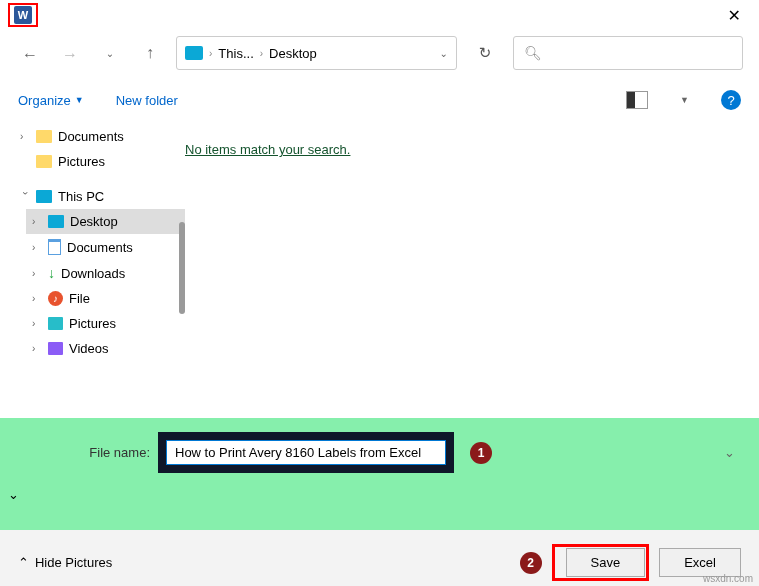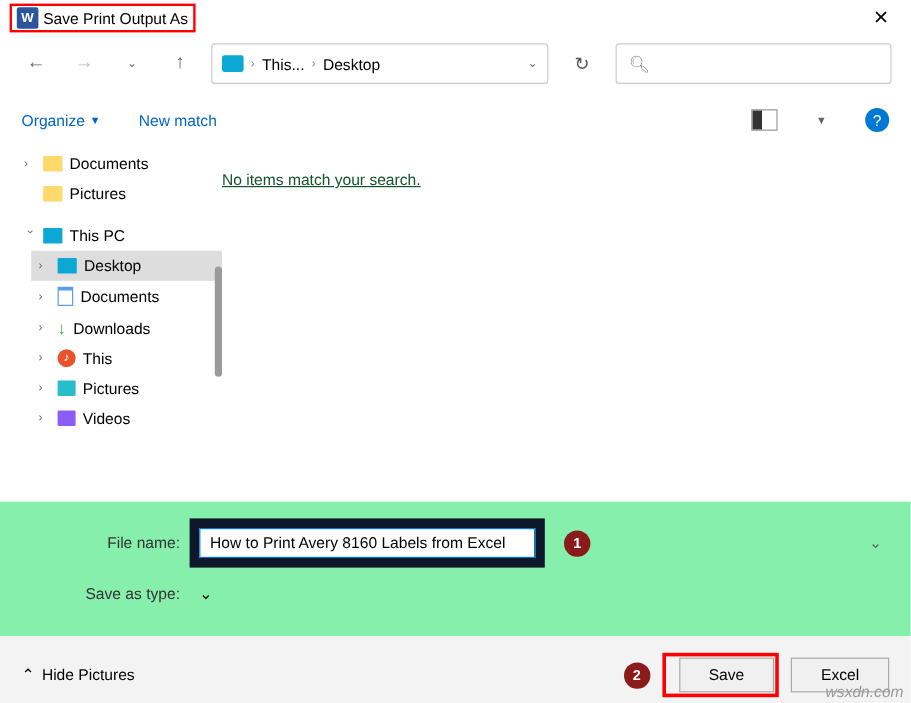--- a/index.html
+++ b/index.html
@@ -60,29 +60,28 @@
     .fname-ext { flex: 1; display: flex; justify-content: flex-end; padding-right: 8px; color: #666; }
     .callout { width: 22px; height: 22px; background: #8b1a1a; color: #fff; border-radius: 50%; display: flex; align-items: center; justify-content: center; font-size: 12px; font-weight: bold; margin-left: 8px; }
     
     
     .footer { display: flex; align-items: center; padding: 14px 18px; background: #f3f3f3; }
     .hide-folders { display: flex; align-items: center; gap: 6px; cursor: pointer; }
     .footer-spacer { flex: 1; }
     .btn { padding: 6px 24px; border: 1px solid #aaa; background: #f0f0f0; cursor: pointer; font-size: 13px; margin-left: 10px; }
     .btn.primary { font-weight: 500; }
     .save-highlight { border: 3px solid red; padding: 1px; margin-left: 10px; }
-    .watermark { position: absolute; bottom: 2px; right: 6px; font-size: 13px; color: #999; font-style: italic; }
+    .watermark { position: absolute; bottom: 2px; right: 6px; font-size: 10px; color: #999; }
   </style>
 </head>
 <body>
 
 <div class="titlebar">
   <span class="title-highlight">
     <span class="word-icon">W</span>
-    <span>Save Print Output As</span>
   </span>
   <span class="close-x">✕</span>
 </div>
 
 <div class="navbar">
   <span class="nav-arrow">←</span>
   <span class="nav-arrow disabled">→</span>
   <span class="nav-arrow" style="font-size:10px;">⌄</span>
   <span class="nav-arrow">↑</span>
   <div class="breadcrumb">
@@ -97,21 +96,21 @@
   <div class="searchbox">
     <span class="search-icon">🔍︎</span>
   </div>
 </div>
 
 <div class="toolbar">
   <span class="organize">
     <span>Organize</span>
     <span style="font-size:9px;">▼</span>
   </span>
-  <span class="newfolder">New match</span>
+  <span class="newfolder">New folder</span>
   <span class="tool-spacer"></span>
   <span class="view-icon"></span>
   <span style="font-size:9px;color:#666;cursor:pointer;">▼</span>
   <span class="help-icon">?</span>
 </div>
 
 <div class="main">
   <div class="sidebar">
     <div class="tree-item">
       <span class="chevron">›</span>
@@ -140,21 +139,21 @@
       <span>Documents</span>
     </div>
     <div class="tree-item indent">
       <span class="chevron">›</span>
       <span class="dl-icon">↓</span>
       <span>Downloads</span>
     </div>
     <div class="tree-item indent">
       <span class="chevron">›</span>
       <span class="music-icon">♪</span>
-      <span>This</span>
+      <span>File</span>
     </div>
     <div class="tree-item indent">
       <span class="chevron">›</span>
       <span class="pic-icon"></span>
       <span>Pictures</span>
     </div>
     <div class="tree-item indent">
       <span class="chevron">›</span>
       <span class="vid-icon"></span>
       <span>Videos</span>
@@ -171,21 +170,20 @@
     <span class="form-label">File name:</span>
     <span class="fname-highlight">
       <span class="fname-box">
         <span>How to Print Avery 8160 Labels from Excel</span>
       </span>
     </span>
     <span class="callout">1</span>
     <span class="fname-ext">⌄</span>
   </div>
   <div class="form-row">
-    <span class="form-label">Save as type:</span>
     <span class="type-drop">
       <span>⌄</span>
     </span>
   </div>
 </div>
 
 <div class="footer">
   <span class="hide-folders">
     <span>⌃</span>
     <span>Hide Pictures</span>

